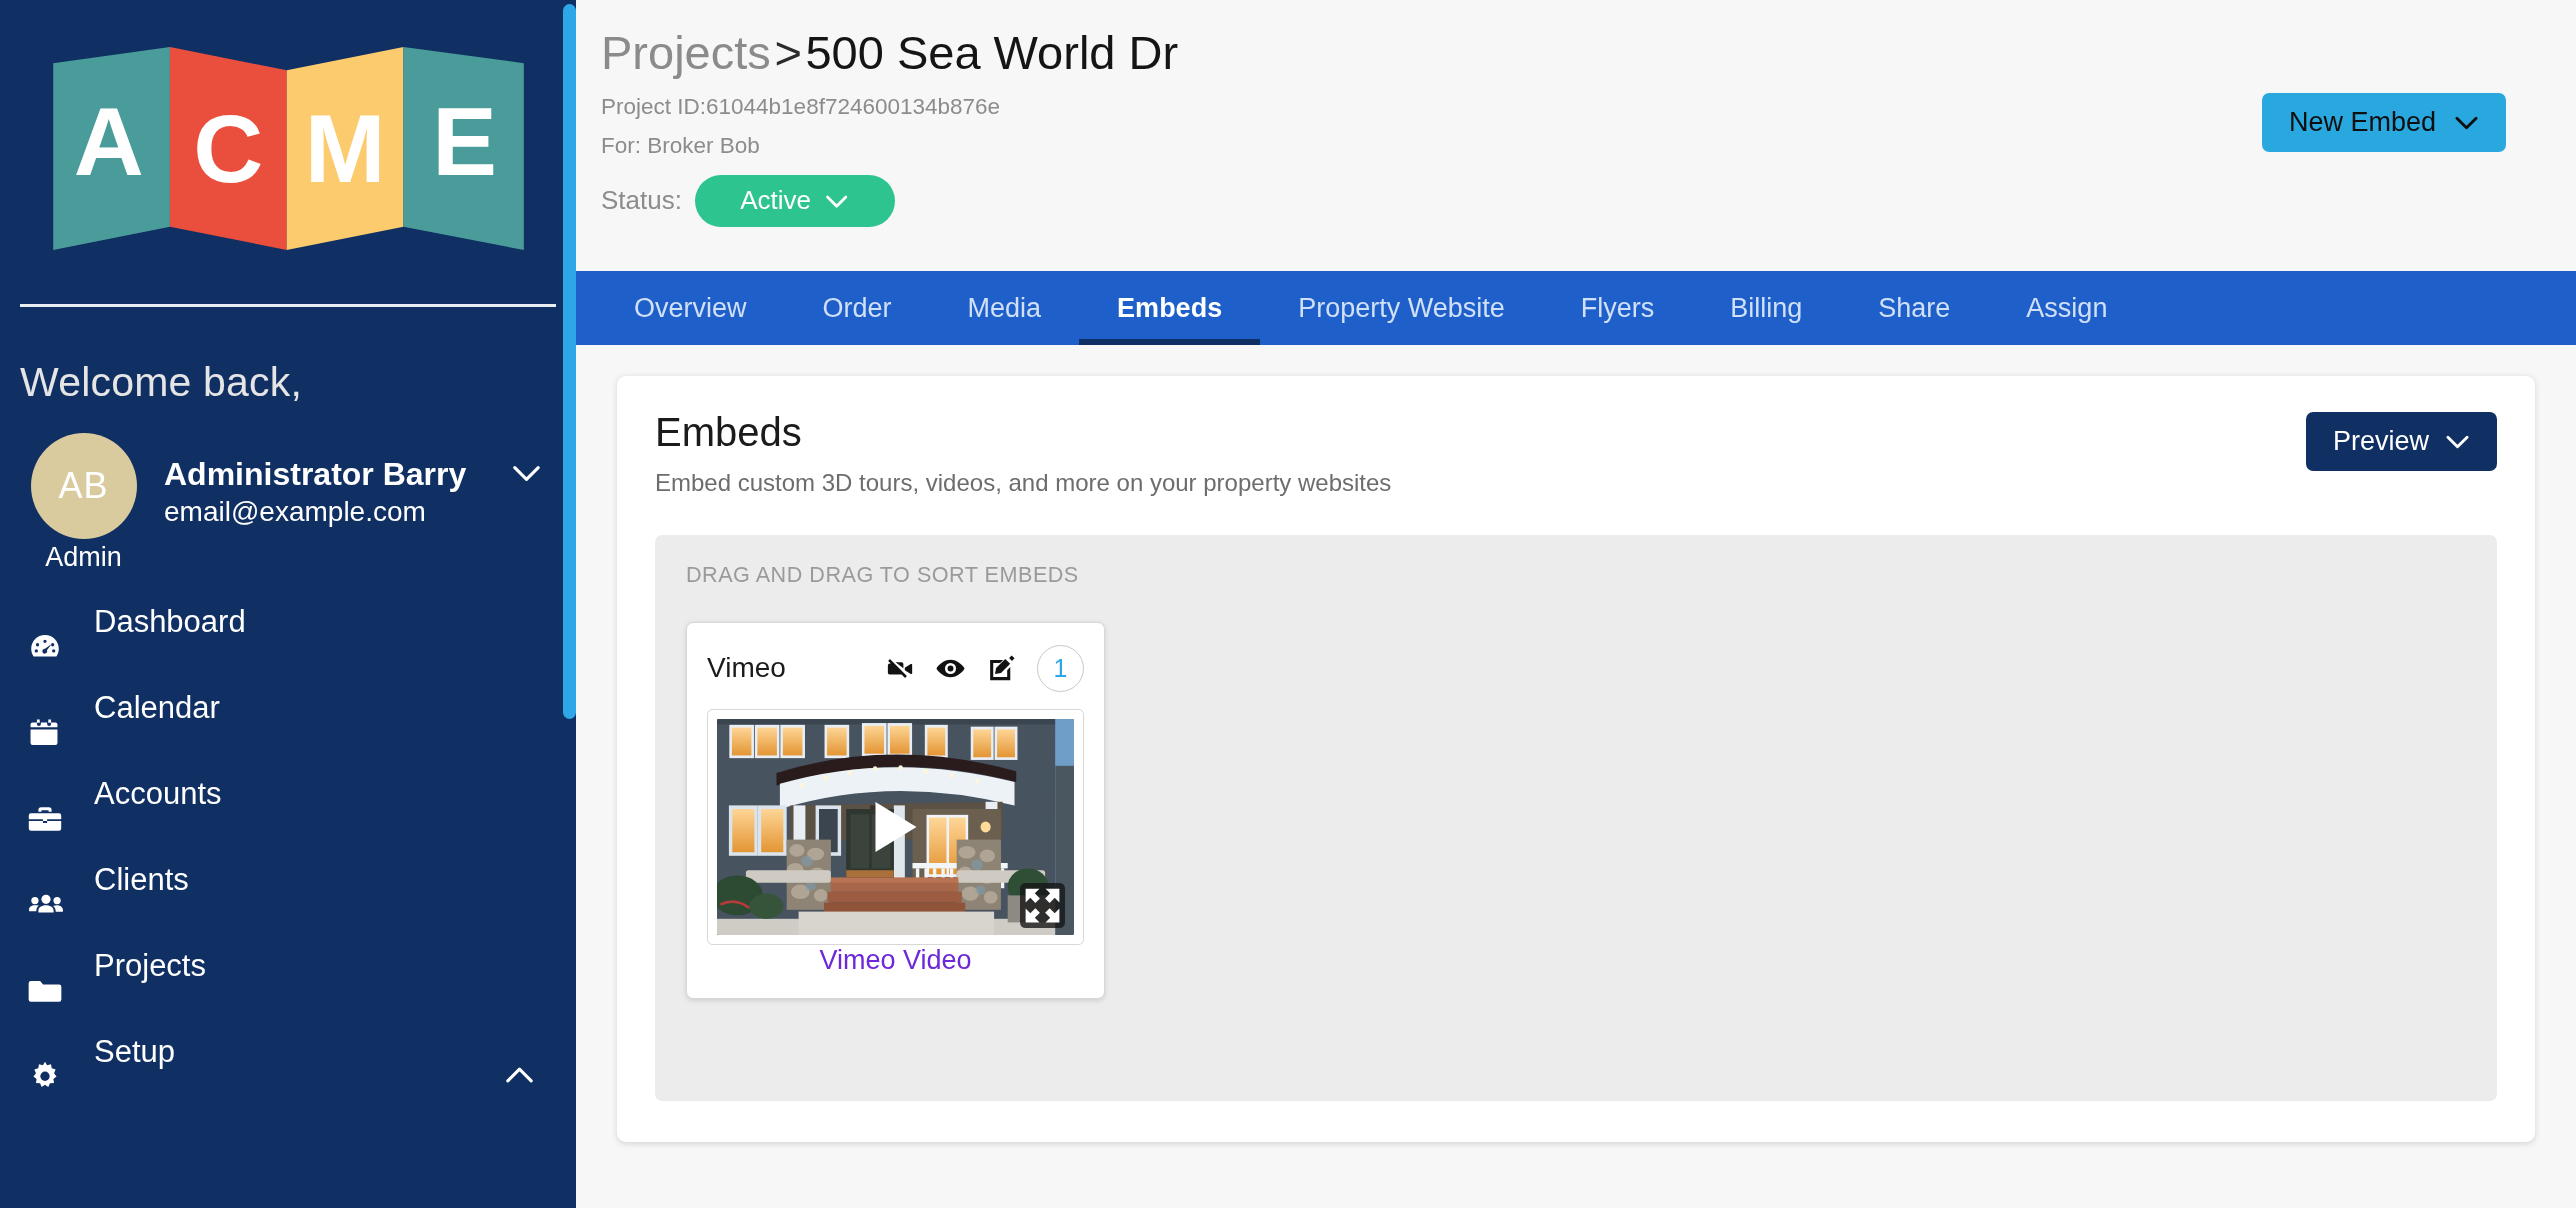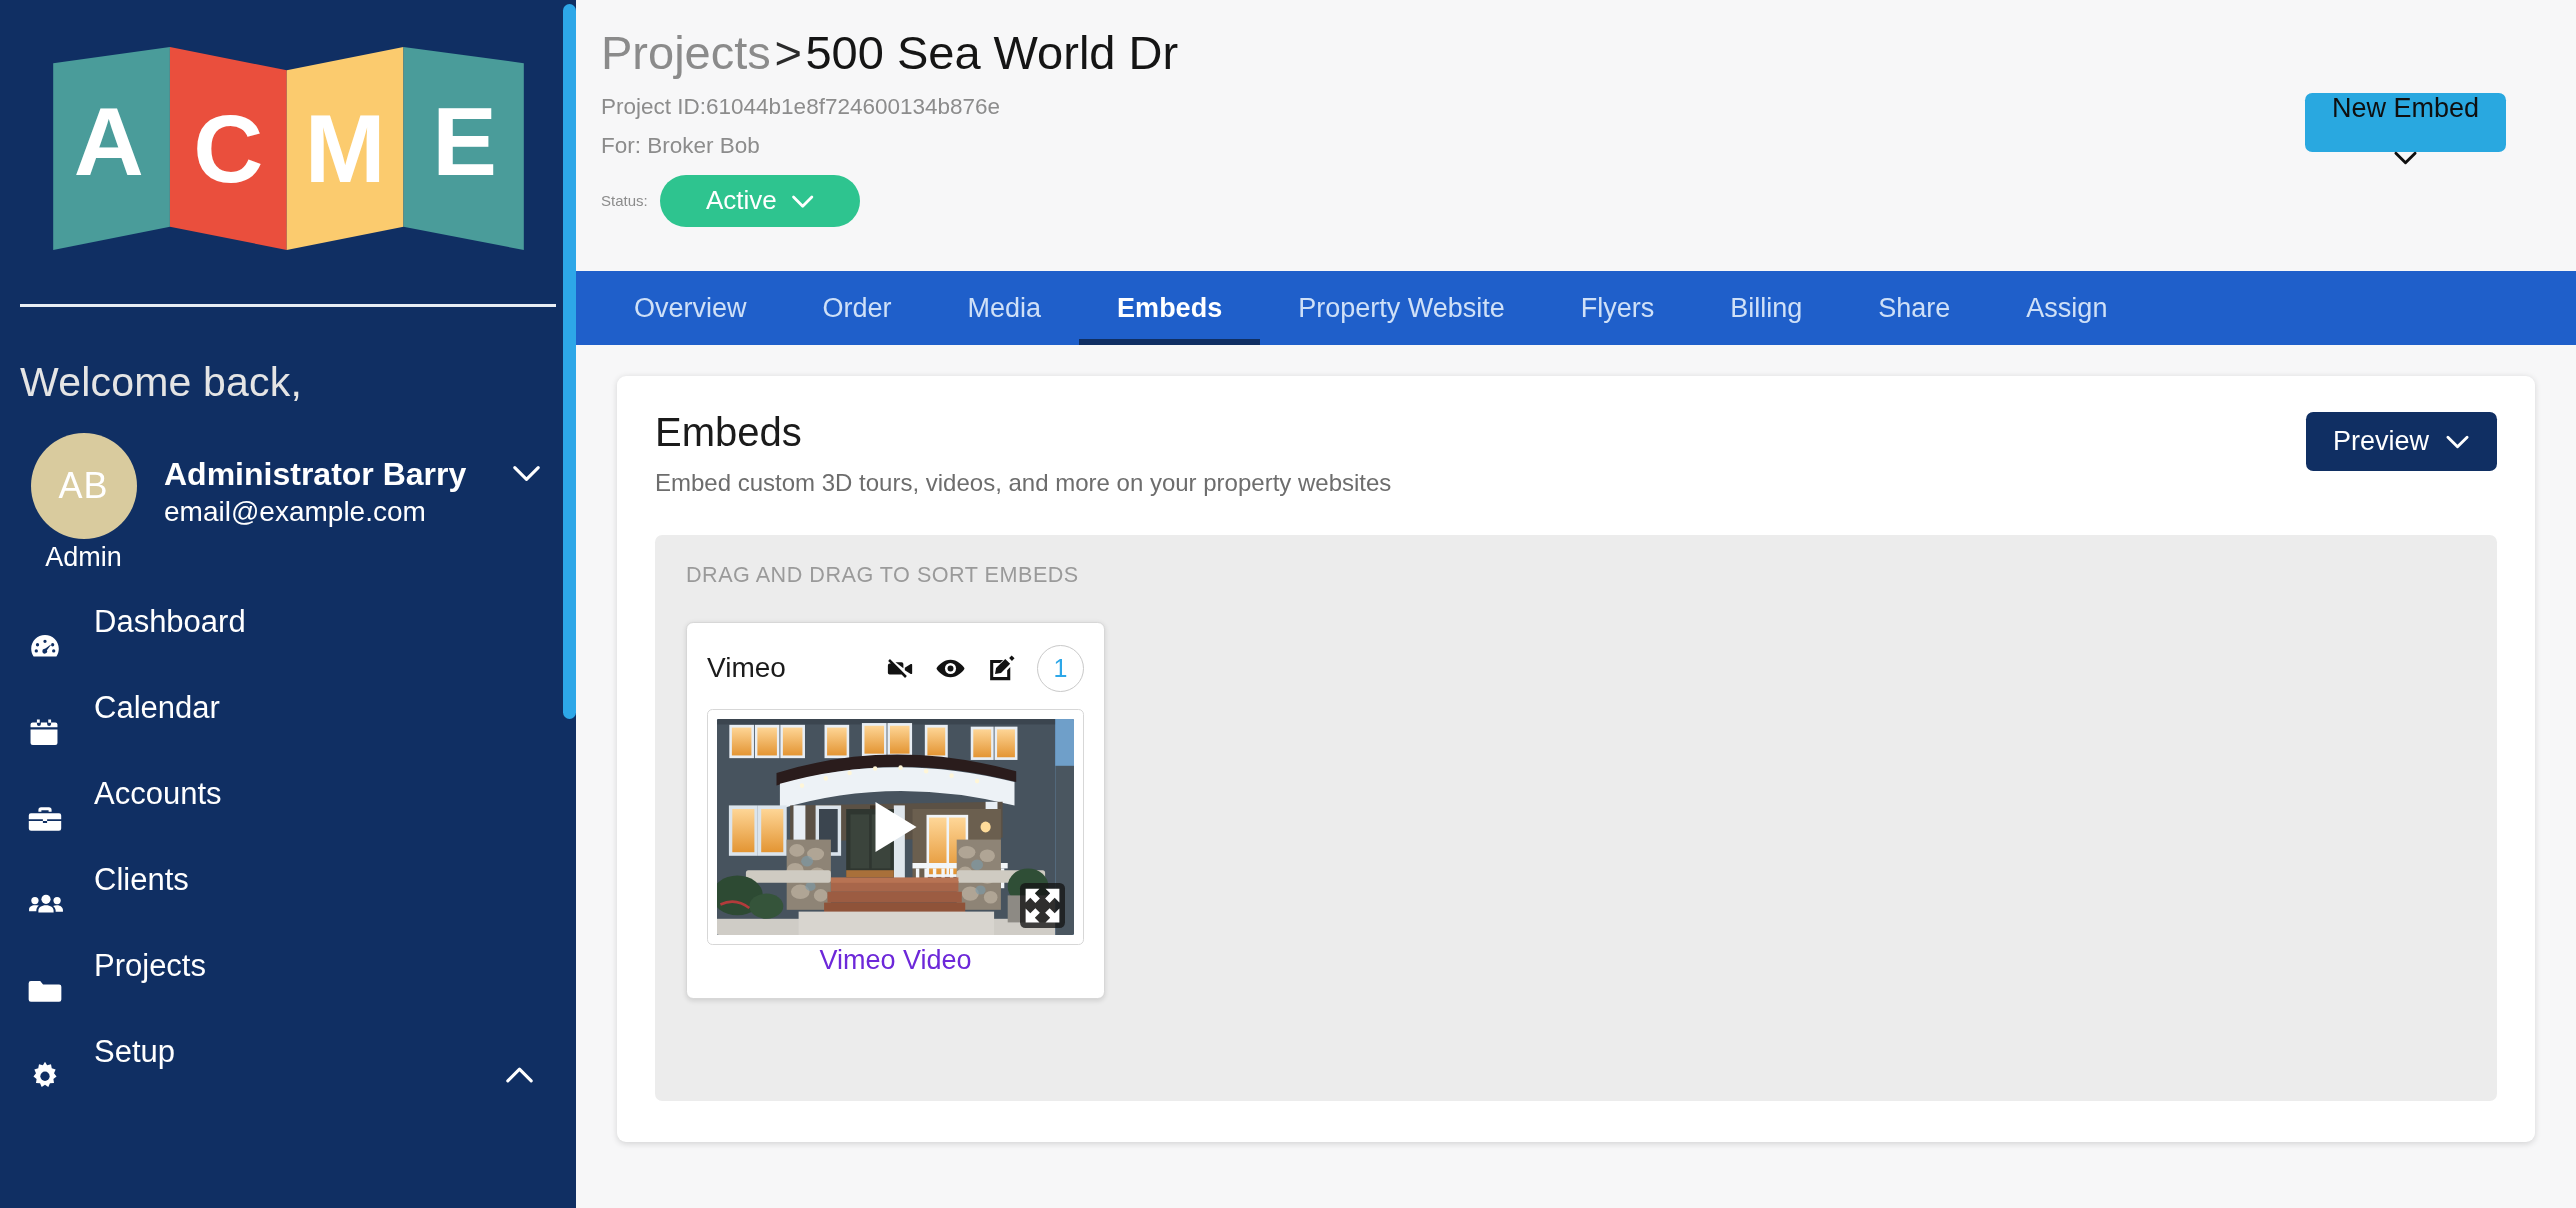--- a/index.html
+++ b/index.html
@@ -109,38 +109,37 @@
     font-size: 47px; font-weight: 400; line-height: 1.2;
     padding-top: 12.6px;
   }
   .crumb-parent { color: #8b8b8b; }
   .crumb-sep { color: #2b2b2b; padding: 0 3.6px; }
   .crumb-current { color: #151515; }
   .meta-line {
     color: #8c8c8c; font-size: 22.5px; margin-top: 12.6px;
   }
   .status-row { display: flex; align-items: center; margin-top: 16px; }
-  .status-label { color: #8c8c8c; font-size: 15px; margin-right: 12.6px; }
+  .status-label { color: #8c8c8c; font-size: 26px; margin-right: 12.6px; }
   .status-pill {
     background: #2ec48f; color: #ffffff;
     border-radius: 36px;
     height: 52px; min-width: 200px;
     display: flex; align-items: center; justify-content: center;
     font-size: 26px; gap: 14.4px;
     cursor: pointer;
   }
   .new-embed-btn {
     position: absolute; right: 70px; top: 93px;
     background: #29a8e0; color: #0f0f0f;
     border: none; border-radius: 7.2px;
     height: 59px; padding: 0 27px;
     font-size: 27px; font-family: inherit;
     display: flex; align-items: center; gap: 18px;
     cursor: pointer;
-    flex-direction: column;
   }
 
   
   .tabbar {
     background: #1f5fca;
     height: 74px;
     display: flex; align-items: stretch;
     padding-left: 20px;
   }
   .tab {

